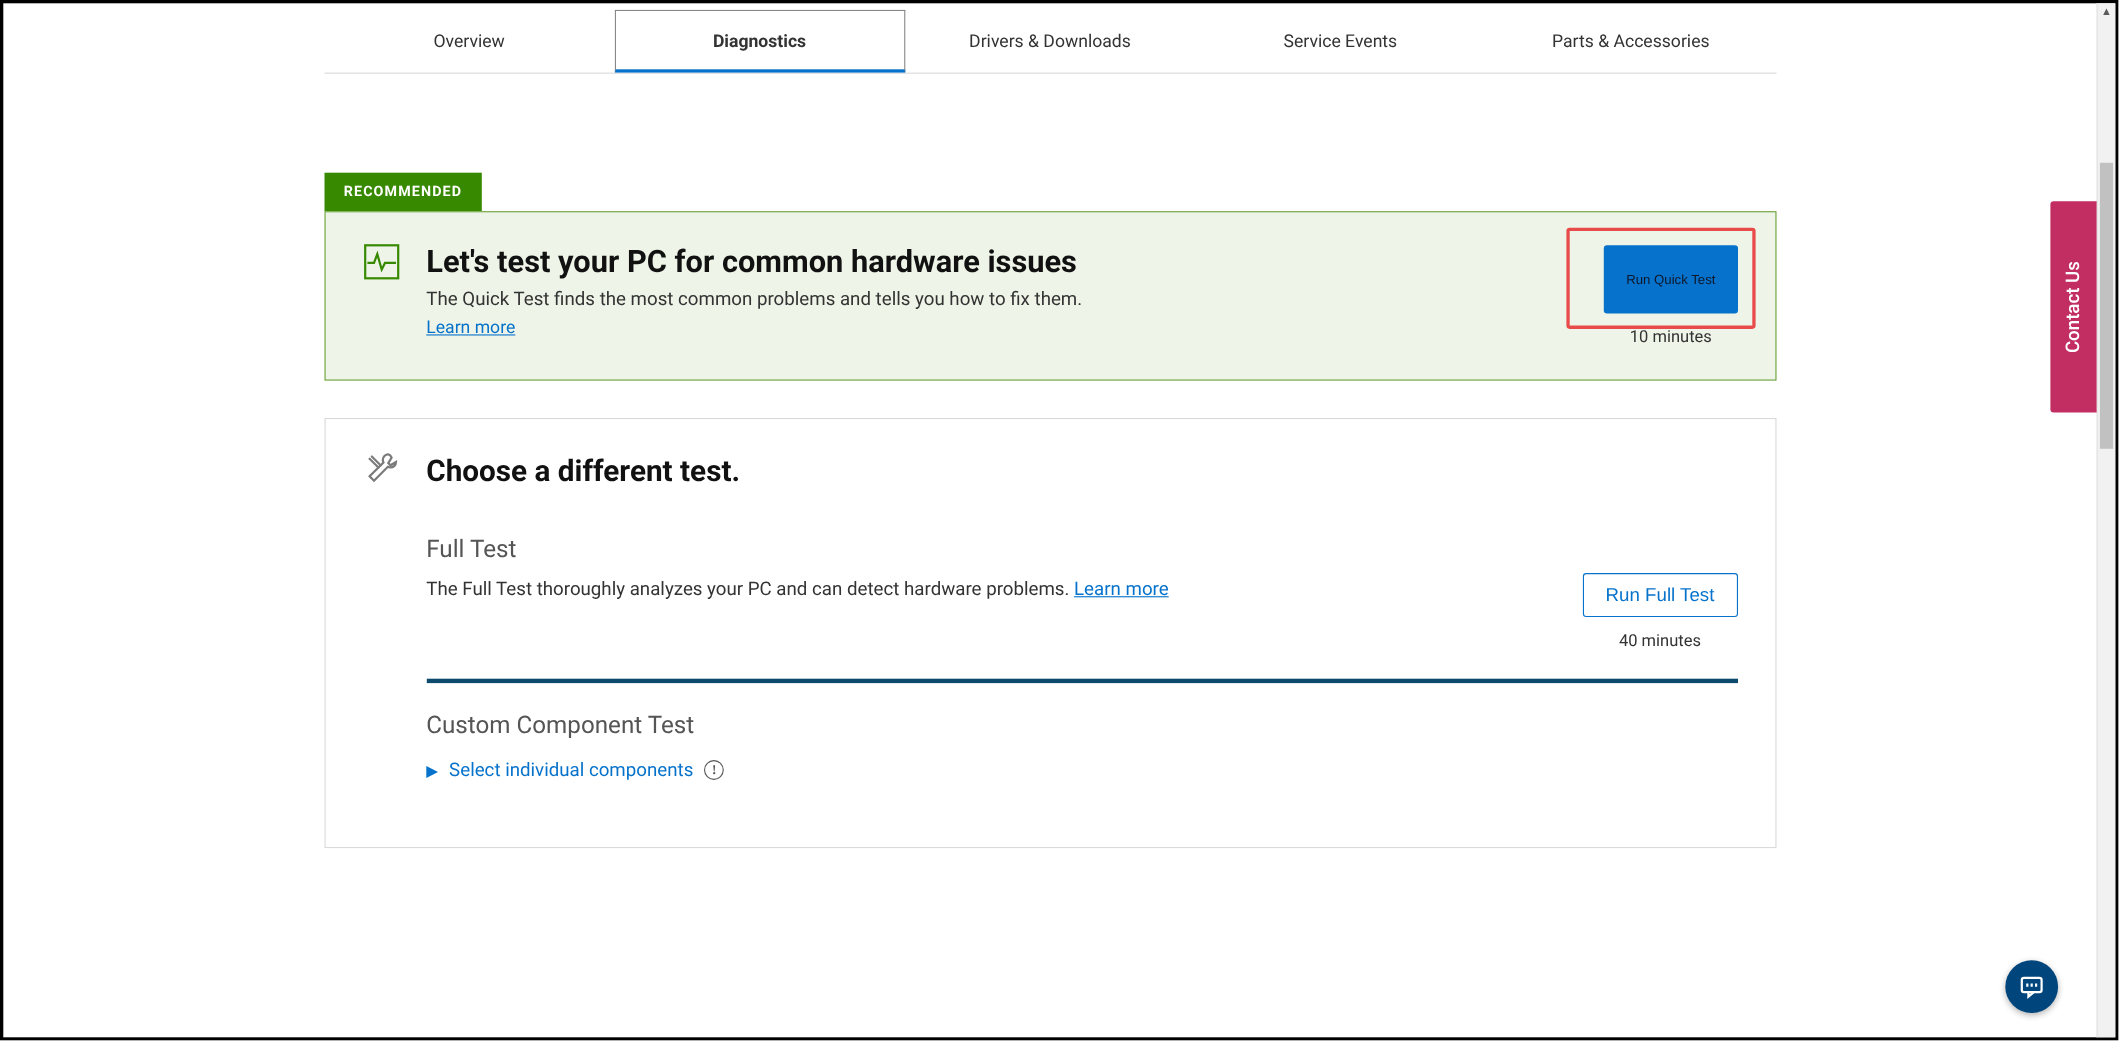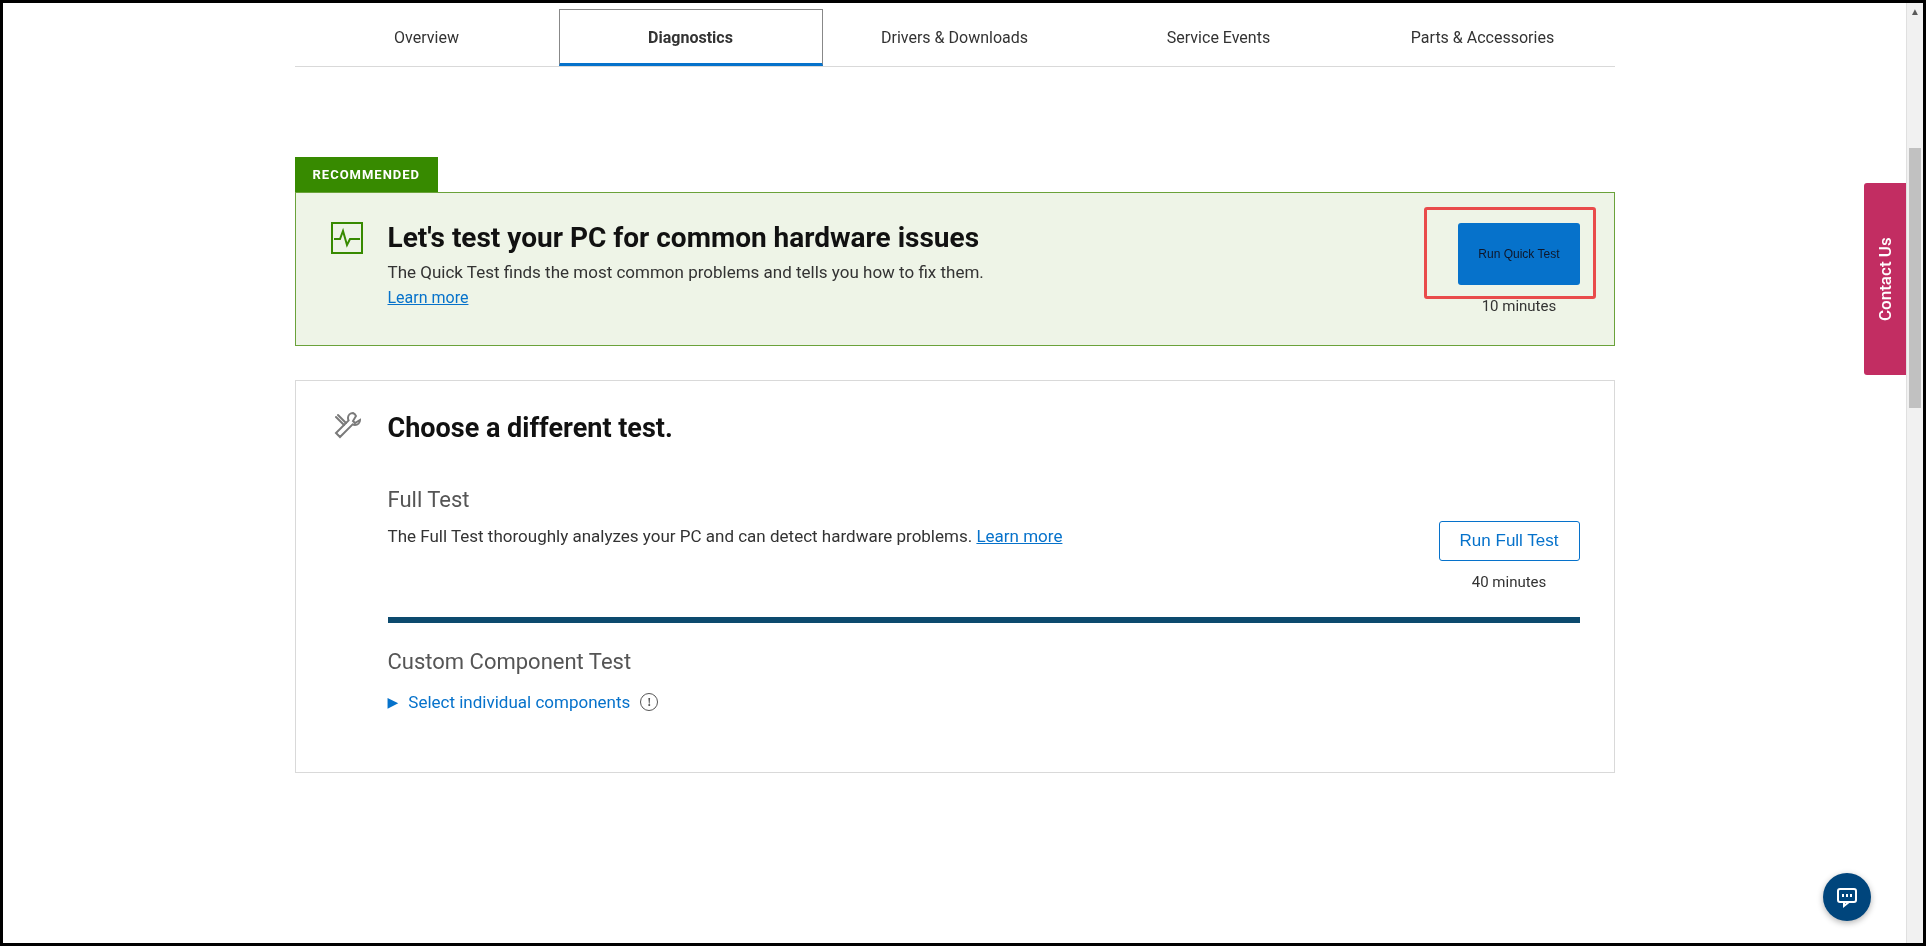--- a/index.html
+++ b/index.html
@@ -177,21 +177,21 @@
   }
   .sub-section {
     margin-left: 58px;
   }
   .sub-row {
     display: flex;
     align-items: flex-start;
     padding: 10px 0 26px;
     gap: 34px;
   }
-  .sub-row + .sub-row { border-top: 6px solid #0c4a6e; padding-top: 26px; }
+  .sub-row + .sub-row { border-top: 4px solid #0c4a6e; padding-top: 26px; }
   .sub-left { flex: 1; }
   .sub-title {
     font-size: 22px;
     color: #555;
     margin-bottom: 14px;
   }
   .sub-desc {
     font-size: 17px;
     color: #333;
   }

